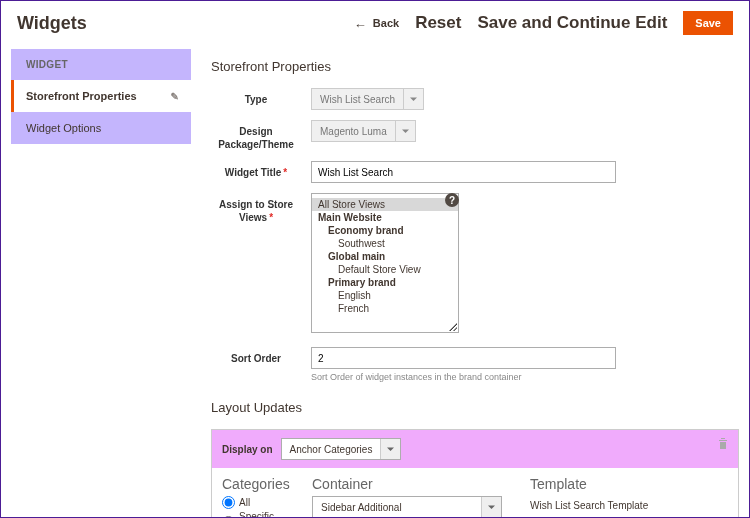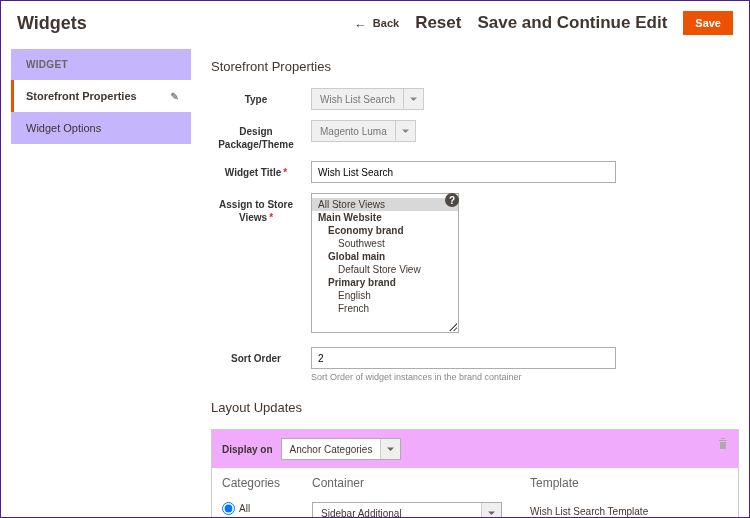--- a/index.html
+++ b/index.html
@@ -42,21 +42,21 @@
 .layout-block { border: 1px solid #ccc; margin-bottom: 8px; }
 .layout-head { background: #f0abfc; padding: 8px 10px; display: flex; align-items: center; position: relative; }
 .layout-head .lbl { font-size: 10px; font-weight: 600; margin-right: 8px; }
 .layout-select { display: inline-flex; align-items: center; border: 1px solid #adadad; background: #fff; height: 22px; font-size: 10px; }
 .layout-select .txt { padding: 0 8px; min-width: 74px; }
 .layout-select .caret { border-left: 1px solid #ccc; background: #efefef; padding: 0 6px; height: 100%; display: flex; align-items: center; }
 .trash { position: absolute; right: 10px; top: 8px; cursor: pointer; color: #aaa; }
 .trash svg { width: 10px; height: 12px; }
 .layout-body { padding: 8px 10px; display: flex; gap: 10px; }
 .col { display: flex; flex-direction: column; }
-.col-label { font-size: 12px; color: #666; margin-bottom: 12px; }
+.col-label { font-size: 14px; color: #666; margin-bottom: 4px; }
 .radio-row { display: flex; align-items: center; gap: 4px; font-size: 10px; margin-bottom: 2px; }
 .radio-row input { margin: 0; }
 .wide-select { width: 190px; }
 </style>
 </head>
 <body>
 
 <div class="page">
   <div class="header">
     <h1>Widgets</h1>

